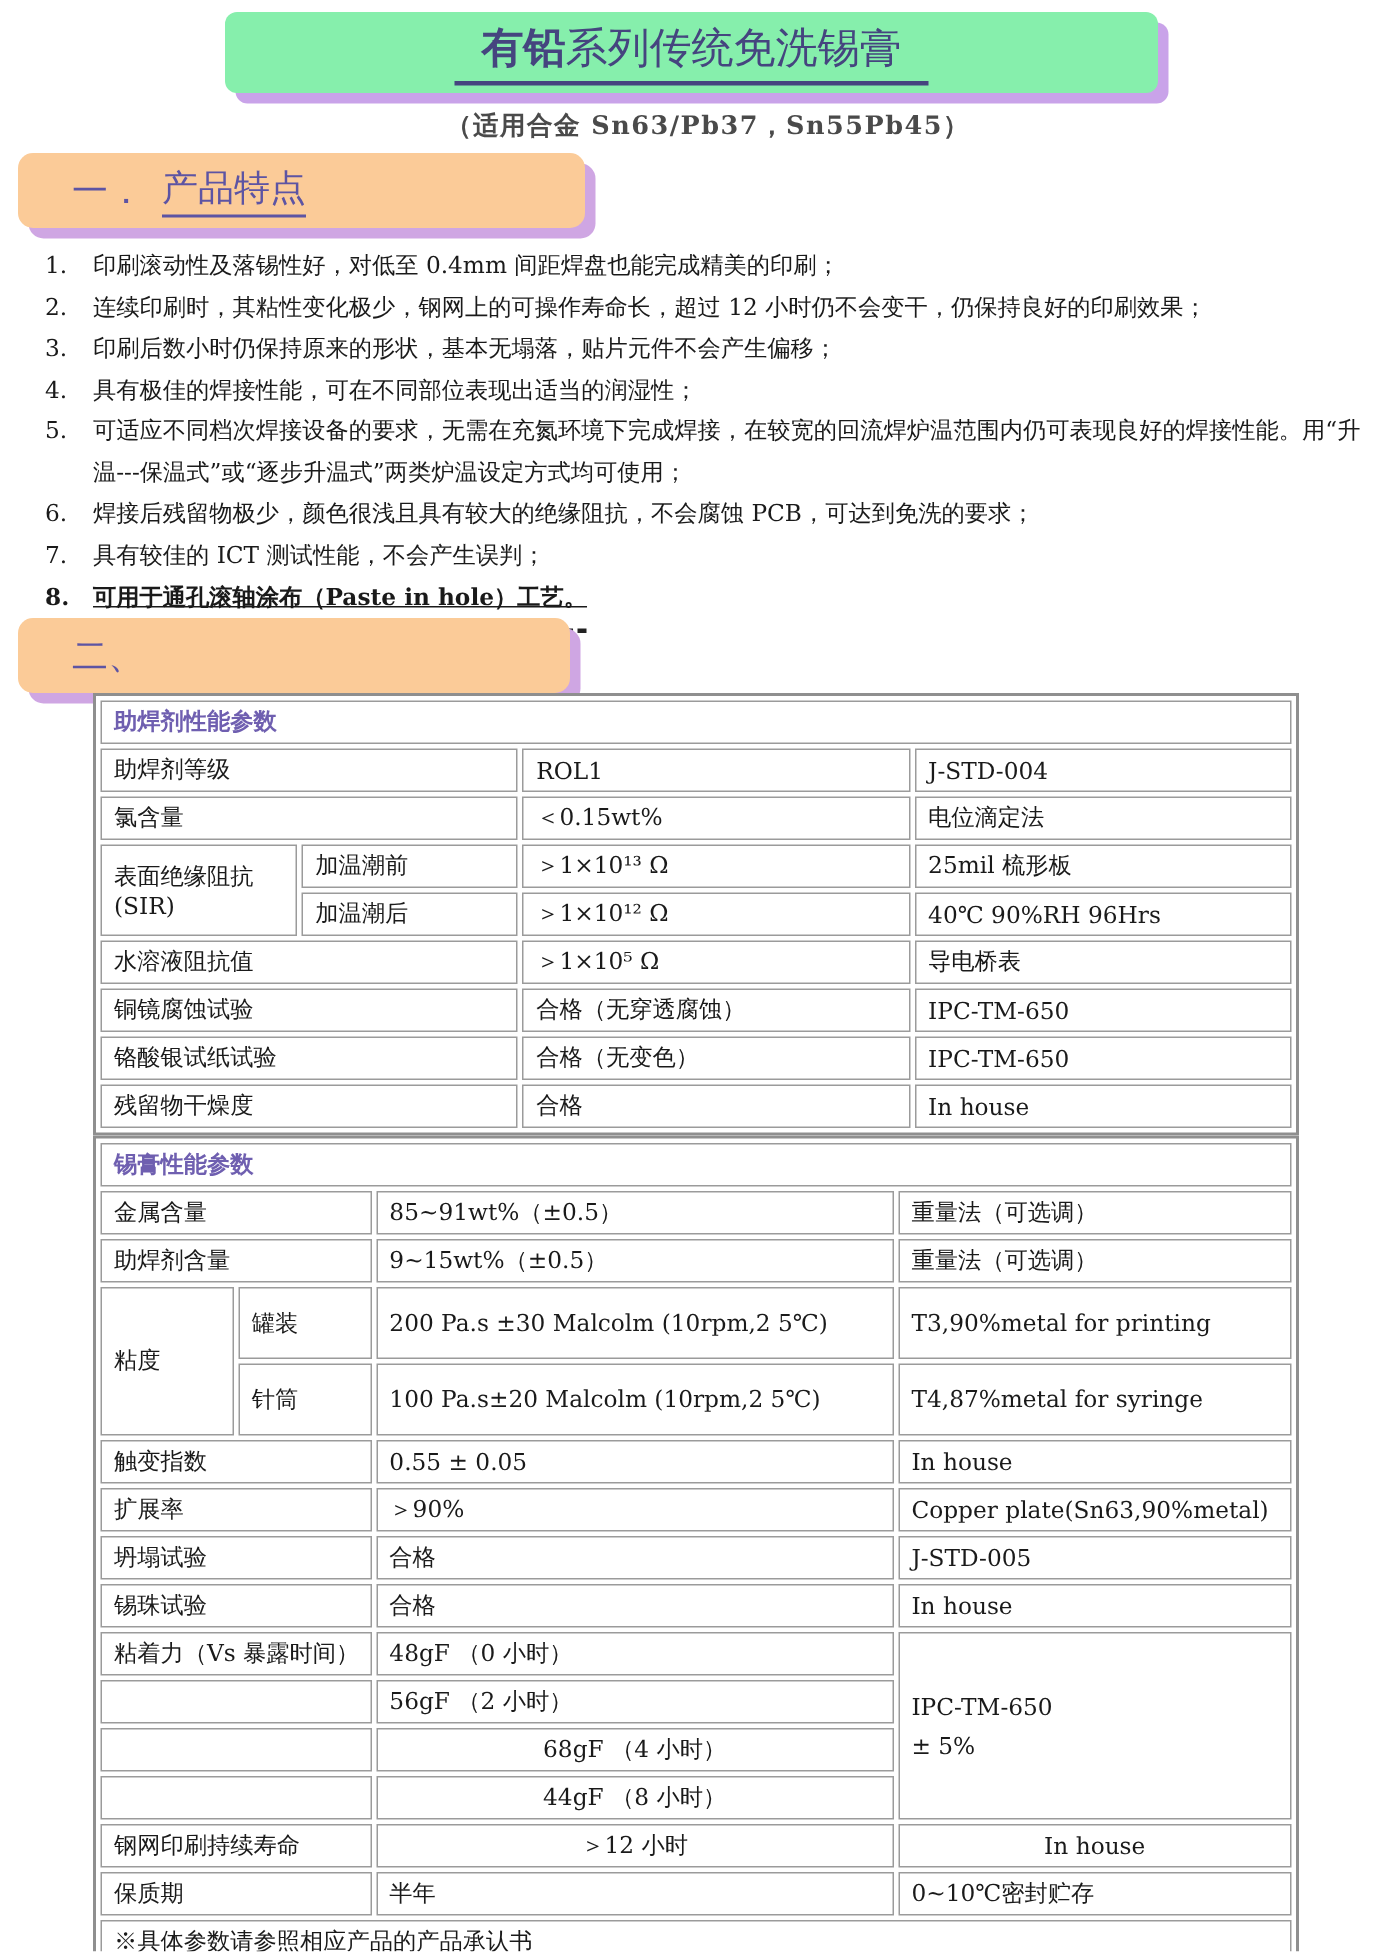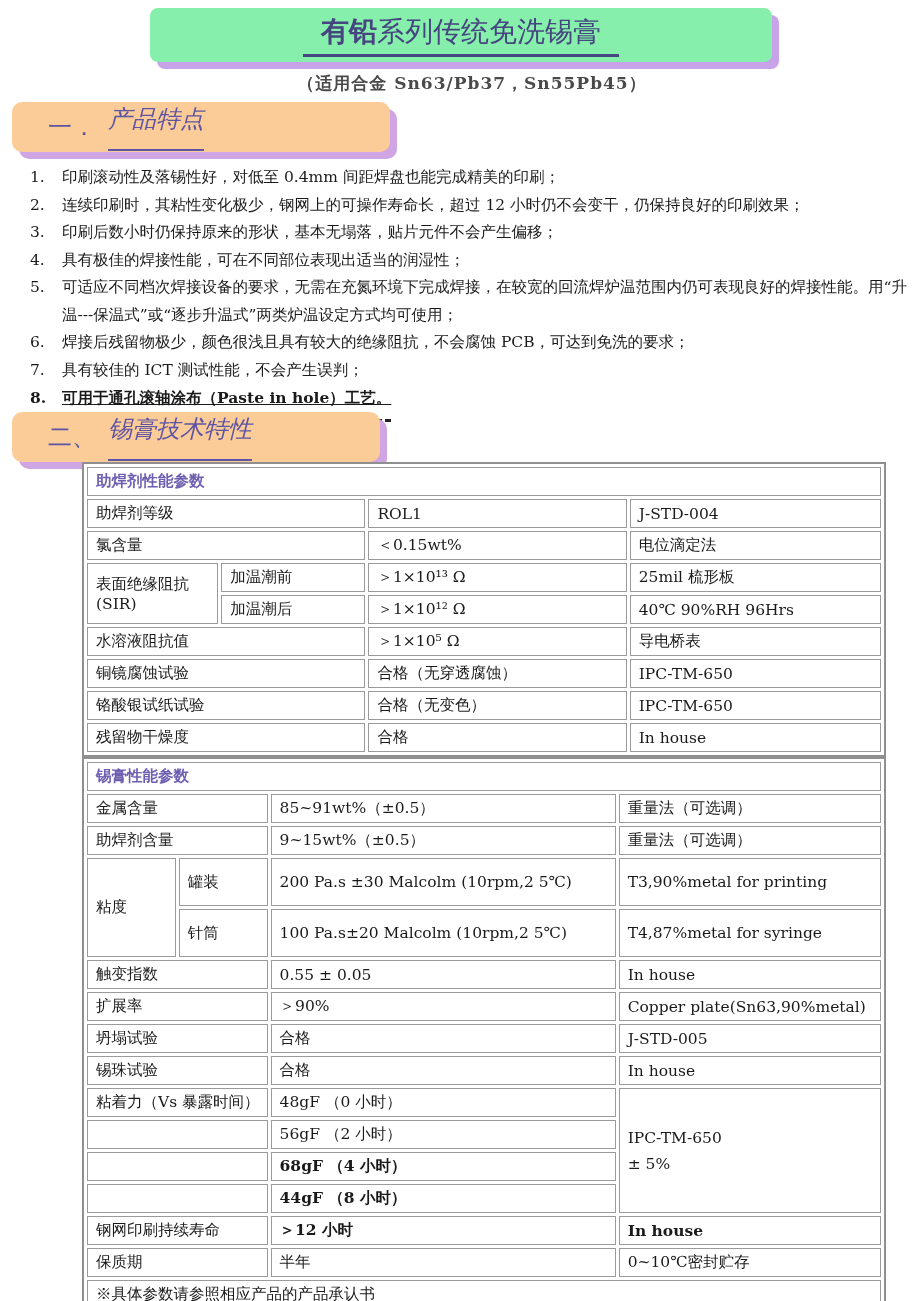--- a/index.html
+++ b/index.html
@@ -11,40 +11,40 @@
           border-radius:8px;box-shadow:7px 7px 0 0 #C9A3E9;display:flex;align-items:center;justify-content:center;}
   .banner-inner{font-size:28px;color:#45457F;border-bottom:3px solid #45457F;padding:0 18px 3px 18px;}
   .banner-inner .b{font-weight:bold;}
   .subtitle{position:absolute;left:12px;top:72px;width:920px;text-align:center;
             font-size:17px;font-weight:bold;color:#4a4a4a;letter-spacing:1px;}
 
   .secbox{position:absolute;left:12px;height:50px;background:#FBCB98;border-radius:10px;
           box-shadow:7px 7px 0 0 #CFA6E3;display:flex;align-items:center;padding-left:36px;
           font-size:24px;color:#5D54A3;box-sizing:border-box;}
   .secbox .pfx{margin-right:12px;}
-  .secbox .u{border-bottom:2px solid #5D54A3;padding-bottom:14px;font-style:italic;}
+  .secbox .u{border-bottom:2px solid #5D54A3;padding-bottom:2px;}
   .sec1{top:102px;width:378px;}
   .sec2{top:412px;width:368px;}
 
   
   .features{position:absolute;left:30px;top:164px;width:878px;}
   .feat{display:flex;font-size:15.5px;line-height:27.5px;}
   .feat .num{width:32px;flex:none;}
   .feat .txt{flex:1;}
   .feat8 .num,.feat8 .txt{font-weight:bold;}
   .feat8 .txt .du{text-decoration:underline;border-bottom:3px dashed #222;padding-bottom:12px;}
 
   
   table.spec{position:absolute;left:62px;width:804px;border-collapse:separate;border-spacing:3px;
-             border:2px solid #8f8f8f;background:#fff;table-layout:fixed;margin-left:20px;}
+             border:2px solid #8f8f8f;background:#fff;table-layout:fixed;}
   table.spec td{border:1px solid #9b9b9b;padding:2px 8px;font-size:15.5px;height:23px;
                 vertical-align:middle;overflow:hidden;white-space:nowrap;}
   table.spec td.sechead{color:#6F5FB0;font-weight:bold;}
   table.spec td.center{text-align:left;}
-  table.spec td.bold{font-weight:bold;}
+  table.spec td.bold{font-weight:normal;text-align:center;}
   table.spec tr.tall td{height:42px;}
   .t1{top:462px;}
   .t2{top:757px;}
   .method-two-line{line-height:26px;white-space:nowrap;}
 </style>
 </head>
 <body>
 
 <div class="page">
 
@@ -90,21 +90,20 @@
       <span class="txt">具有较佳的 ICT 测试性能，不会产生误判；</span>
     </div>
     <div class="feat feat8">
       <span class="num">8.</span>
       <span class="txt"><span class="du">可用于通孔滚轴涂布（Paste in hole）工艺。</span></span>
     </div>
   </div>
 
   <div class="secbox sec2">
     <span class="pfx">二、</span>
-    <span class="u">锡膏技术特性</span>
   </div>
 
   <table class="spec t1">
     <colgroup>
         <col style="width:130px">
         <col style="width:143px">
         <col style="width:256px">
         <col style="width:249px">
       </colgroup>
     <tbody>

